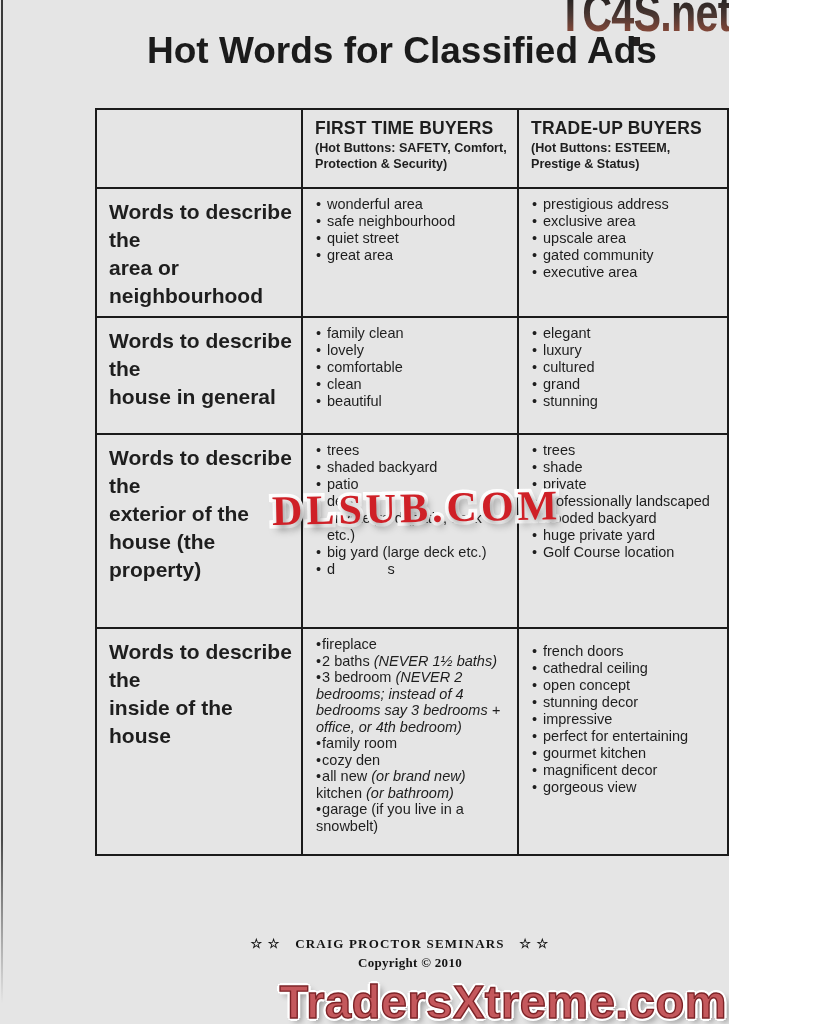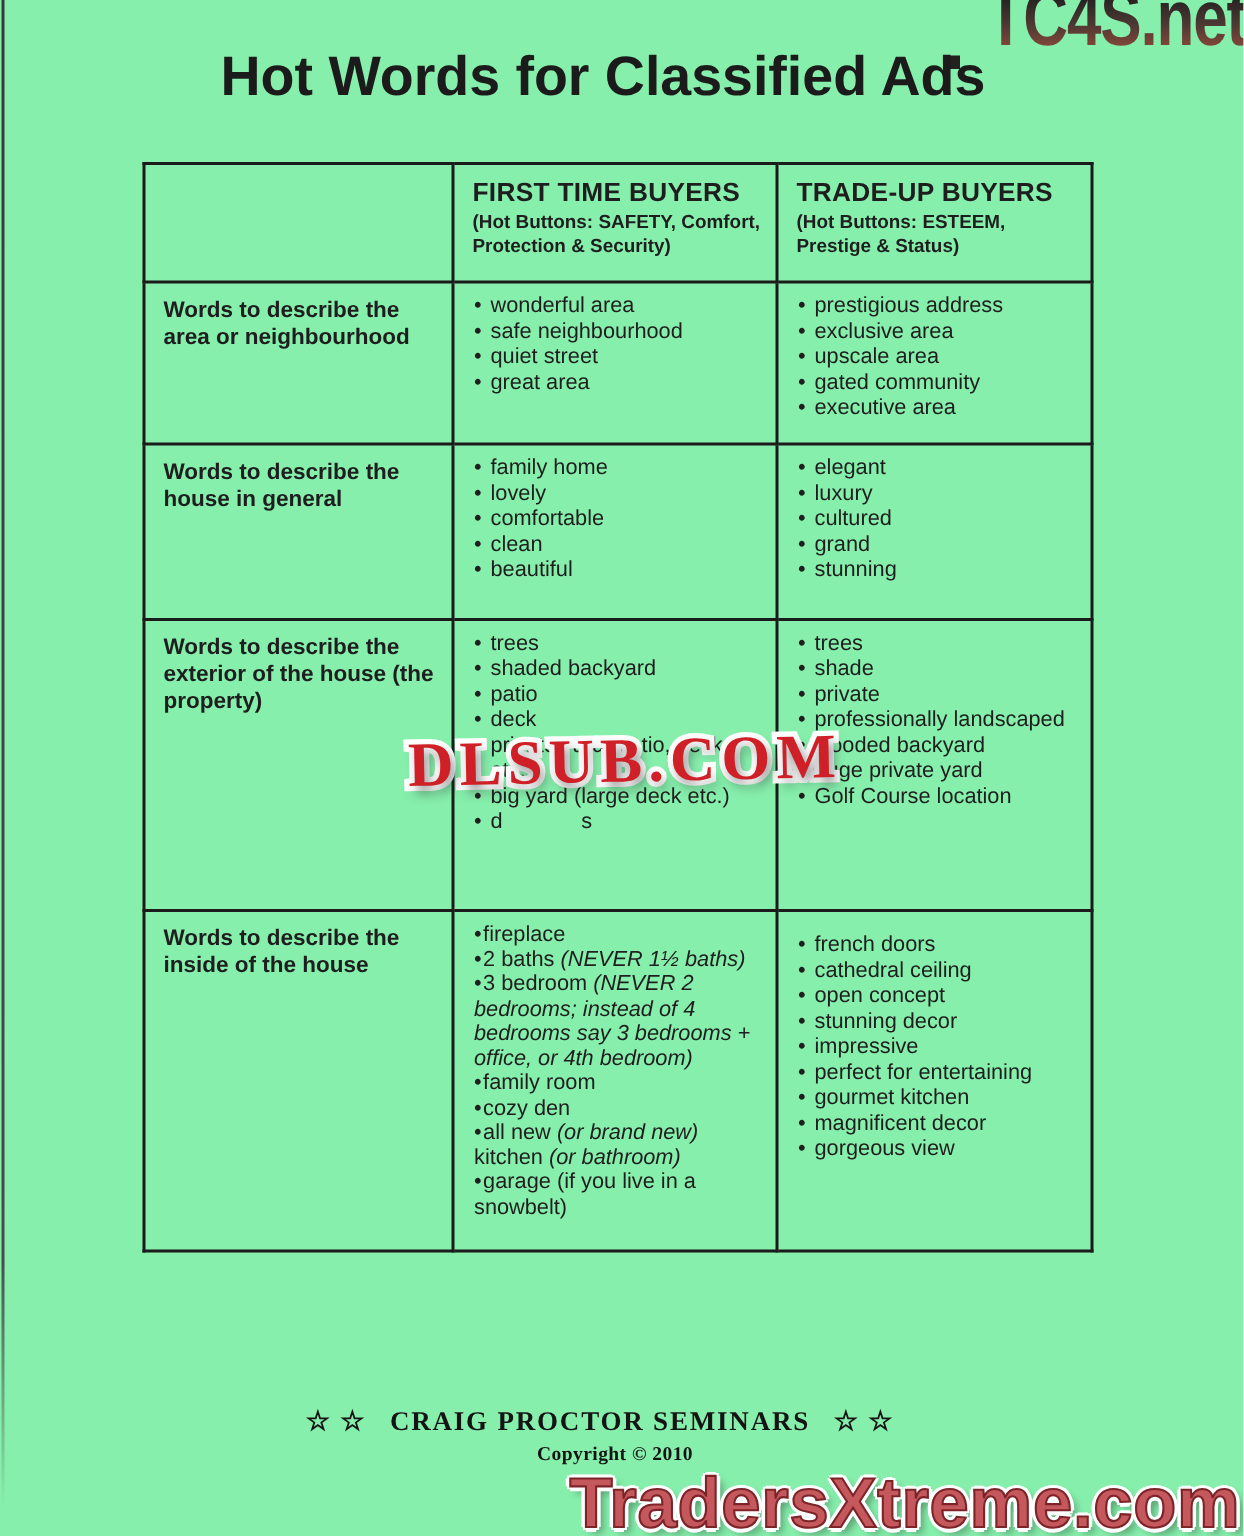--- a/index.html
+++ b/index.html
@@ -1,17 +1,17 @@
 <!DOCTYPE html>
 <html><head>
 <meta charset="utf-8">
 <style>
   html,body { margin:0; padding:0; background:#ffffff; }
   #page {
-    position:relative; width:829px; height:1024px; background:#86efac; overflow:hidden;
+    position:relative; width:729px; height:1024px; background:#e5e5e5; overflow:hidden;
     font-family:"Liberation Sans", sans-serif; color:#1e1e1e;
   }
   
   .edge-line {
     position:absolute; left:1px; top:0; width:2px; height:100%;
     background:linear-gradient(180deg,#3a3a3a 0%,#4a4a4a 82%,rgba(74,74,74,0) 98%);
   }
   
   .tc4s {
     position:absolute; top:-14px; right:-2px;
@@ -25,21 +25,21 @@
     position:absolute; left:146px; top:30px; margin:1px;
     font-size:37px; line-height:1.1; font-weight:bold; color:#1b1b1b;
   }
   
   .hw { position:absolute; left:95px; top:108px; width:632px; border-collapse:collapse; table-layout:fixed; }
   .hw td { border:2px solid #1b1b1b; vertical-align:top; }
   .cell { padding:6px 8px 6px 12px; }
   .hdr { padding-top:8px; }
   .hdr-title { font-size:17.5px; font-weight:bold; letter-spacing:.2px; }
   .hdr-sub { font-size:12.6px; font-weight:bold; line-height:15.5px; margin-top:2px; }
-  .label-cell { font-weight:bold; font-size:15px; line-height:18px; padding-top:9px; white-space:pre-line; }
+  .label-cell { font-weight:bold; font-size:21px; line-height:28px; padding-top:9px; white-space:pre-line; }
   .list-cell { font-size:14.5px; line-height:17px; padding:7px 6px 6px 13px; }
   .item { display:flex; }
   .blt { width:11px; flex:0 0 11px; }
   .tight { line-height:16.5px;margin-left:24px; }
   .tight .item { display:block; }
   .tight .blt { display:inline; width:auto; flex:none; margin-right:1px; }
   thead td { height:63px; }
   tr.r1 > td { height:91px; }
   tr.r2 > td { height:100px; }
   tr.r3 > td { height:177px; }
@@ -52,21 +52,21 @@
     font-family:"Liberation Serif", serif; font-weight:bold; font-size:42px; letter-spacing:4px;
     color:#cf2027; -webkit-text-stroke:7px #ffffff; paint-order:stroke fill;
     text-shadow:3px 5px 7px rgba(40,40,40,.5);
     transform:rotate(-1.2deg);
   }
   
   .footer {
     position:absolute; left:0; top:936px; width:800px; text-align:center;
     font-family:"Liberation Serif", serif; font-weight:bold; color:#141414;
   }
-  .f1 { font-size:18px; letter-spacing:1.2px; }
+  .f1 { font-size:13px; letter-spacing:1.2px; }
   .f1 .sem { margin:0 10px; }
   .f2 { font-size:13px; margin-top:3px; letter-spacing:.3px;padding-left:20px; }
   
   .traders {
     position:absolute; top:974px; right:2px; z-index:6;
     font-size:47px; font-weight:bold; letter-spacing:.5px; line-height:1.2;
     color:#c4585c; -webkit-text-stroke:1.4px #7d2428;
     text-shadow:-3px 0 0 #fff, 3px 0 0 #fff, 0 -3px 0 #fff, 0 3px 0 #fff,
                 -2px -2px 0 #fff, 2px -2px 0 #fff, -2px 2px 0 #fff, 2px 2px 0 #fff,
                 4px 4px 6px rgba(0,0,0,.4);
@@ -146,21 +146,21 @@
               <span class="txt">executive area</span>
             </div>
           </td>
         </tr>
         <tr class="r2">
           <td class="cell label-cell">Words to describe the
 house in general</td>
           <td class="cell list-cell cell-first-time">
             <div class="item">
               <span class="blt">•</span>
-              <span class="txt">family home</span>
+              <span class="txt">family clean</span>
             </div>
             <div class="item">
               <span class="blt">•</span>
               <span class="txt">lovely</span>
             </div>
             <div class="item">
               <span class="blt">•</span>
               <span class="txt">comfortable</span>
             </div>
             <div class="item">

